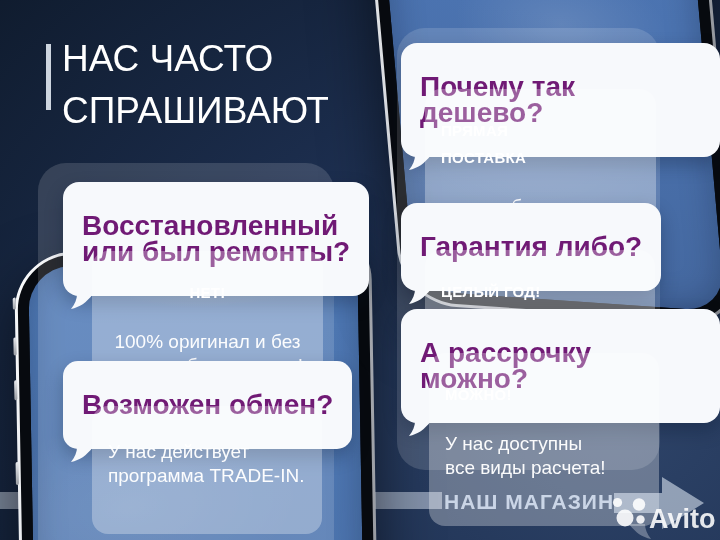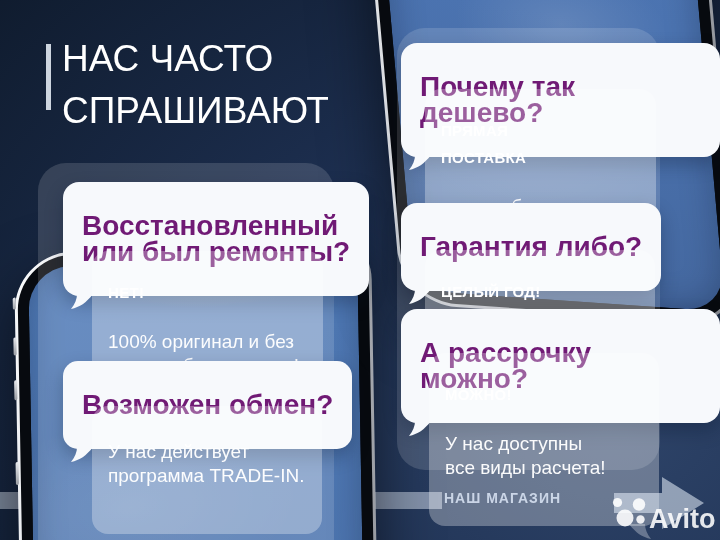--- a/index.html
+++ b/index.html
@@ -47,36 +47,36 @@
       font-size:28px; font-weight:700; line-height:26px; color:#701a75;
       box-shadow:0 8px 18px rgba(8,18,38,.28);}
   .ba{background:rgba(255,255,255,.30); border-radius:16px; padding:10px 16px; color:#fff;}
   .ba .hd{font-size:15px; font-weight:700; line-height:27px; letter-spacing:.3px; white-space:pre-line;}
   .ba .bd{font-size:19px; font-weight:400; line-height:24px; margin-top:6px; color:rgba(255,255,255,.97); white-space:pre-line;}
   .ba .bd:empty{display:none; margin:0;}
   .tail{position:absolute; width:22px; height:15px; bottom:-13px;}
   .tail-q{left:8px; fill:#f7f9fc;}
   .tail-a{right:8px; transform:scaleX(-1); fill:rgba(255,255,255,.30);}
   .q1l{left:63px;  top:182px;}
-  .a1l{left:92px;  top:251px; width:231px;}
+  .a1l{left:92px;  top:251px; width:231px;text-align:center;}
   .q2l{left:63px;  top:361px;border-radius:15px;}
   .a2l{left:92px;  top:406px; width:230px;}
   .q1r{left:401px; top:43px;}
   .a1r{left:425px; top:89px;  width:231px;}
   .q2r{left:401px; top:203px;}
   .a2r{left:425px; top:250px; width:230px;}
   .q3r{left:401px; top:309px;}
   .a3r{left:429px; top:353px; width:230px;}
   
   .title-bar{position:absolute; left:46px; top:44px; width:5px; height:66px; background:#cdd5df; z-index:7;}
   .title{position:absolute; left:62px; top:33px; z-index:7; color:#fff;
     font-size:37px; line-height:52px; font-weight:400; letter-spacing:0; white-space:pre-line;}
   
   .shop-label{position:absolute; left:444px; top:490px; z-index:5;
-    font-size:14px; font-weight:700; letter-spacing:1px; color:rgba(228,238,252,.8);}
+    font-size:21px; font-weight:700; letter-spacing:1px; color:rgba(228,238,252,.8);}
   .arrow{position:absolute; left:614px; top:473px; width:94px; height:60px; z-index:5; fill:rgba(231,240,252,.55);}
   .avito{position:absolute; left:605px; top:492px; width:112px; height:46px; z-index:6;}
   .avito .g{fill:rgba(255,255,255,.88);}
   .avito text{font-family:"Liberation Sans",sans-serif; font-size:27px; font-weight:700; fill:rgba(255,255,255,.88);}
 </style>
 </head>
 <body>
 
 <div class="stage">
 

